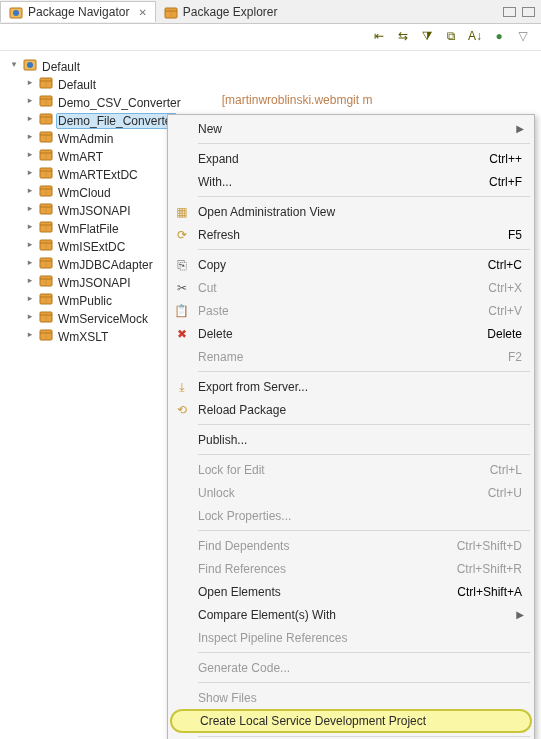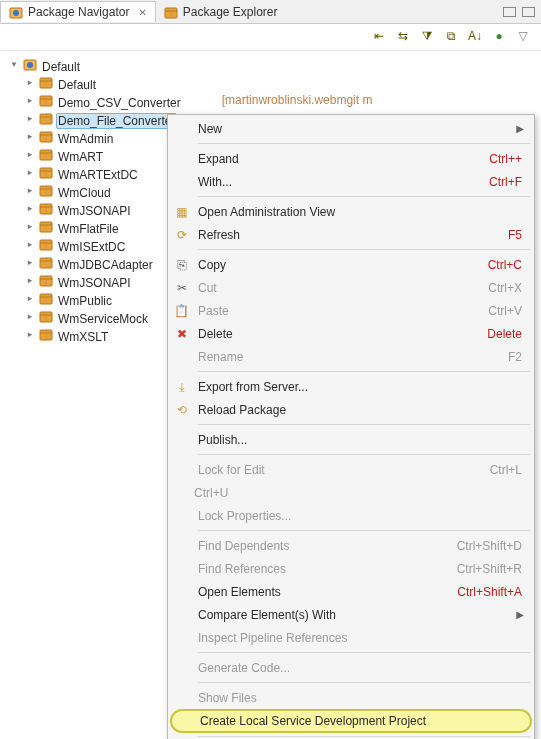--- a/index.html
+++ b/index.html
@@ -17,21 +17,21 @@
   .row .lab { padding:1px 2px;margin-top:6px; }
   .row.sel .lab { background:#cde6f7; border:1px solid #7ab5e0; border-radius:2px; padding:0 1px; }
   .row.d1 { padding-left:0px; }
   .row.d2 { padding-left:16px; }
   .suffix { color:#c08050;padding-left:36px; }
   
   .menu { position:absolute; left:167px; top:114px; width:368px; background:#f5f5f5; border:1px solid #b9b9b9; box-shadow:2px 2px 6px rgba(0,0,0,0.25); padding:2px; }
   .mi { display:flex; align-items:center; height:23px; }
   .mi .ibox { width:24px; display:flex; justify-content:center; color:#555; }
   .mi .lab { flex:1; padding-left:4px; }
-  .mi .accel { padding-right:10px; color:#b91c1c; }
+  .mi .accel { padding-right:10px; color:#000000; }
   .mi.disabled .lab, .mi.disabled .accel { color:#9b9b9b; }
   .mi .arrow { padding-right:8px; color:#666; font-size:10px; }
   .sep { height:0; border-top:1px solid #d8d8d8; margin:3px 2px 3px 28px; }
   .mi.hl { background:#faf7a6; border:2px solid #c9c63b; border-radius:12px; height:24px; }
   
   .svg-pkg { width:14px; height:14px; }
   .svg-root { width:14px; height:14px; }
   .minmax { width:13px; height:10px; border:1px solid #888; display:inline-block; }
 </style>
 </head>
@@ -267,20 +267,21 @@
       <span class="lab">Publish...</span>
     </div>
   <div class="sep"></div>
   <div class="mi disabled">
       <span class="ibox"></span>
       <span class="lab">Lock for Edit</span>
       <span class="accel">Ctrl+L</span>
     </div>
   <div class="mi disabled">
       <span class="ibox"></span>
+      <span class="lab">Unlock</span>
       <span class="accel">Ctrl+U</span>
     </div>
   <div class="mi disabled">
       <span class="ibox"></span>
       <span class="lab">Lock Properties...</span>
     </div>
   <div class="sep"></div>
   <div class="mi disabled">
       <span class="ibox"></span>
       <span class="lab">Find Dependents</span>

